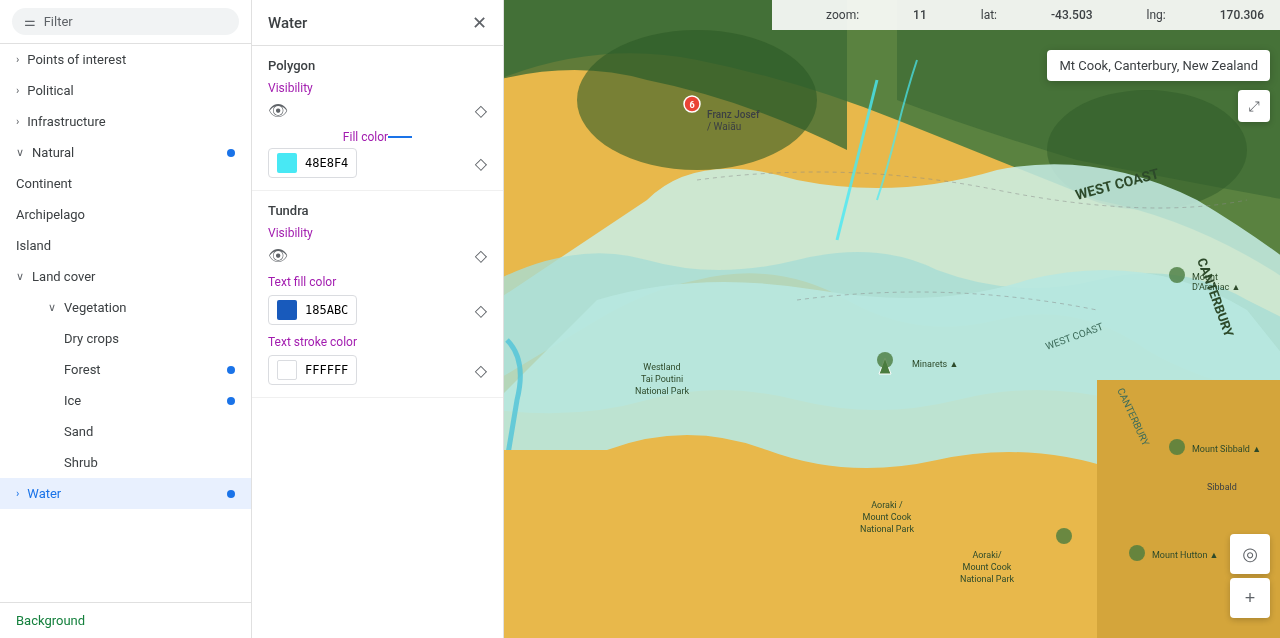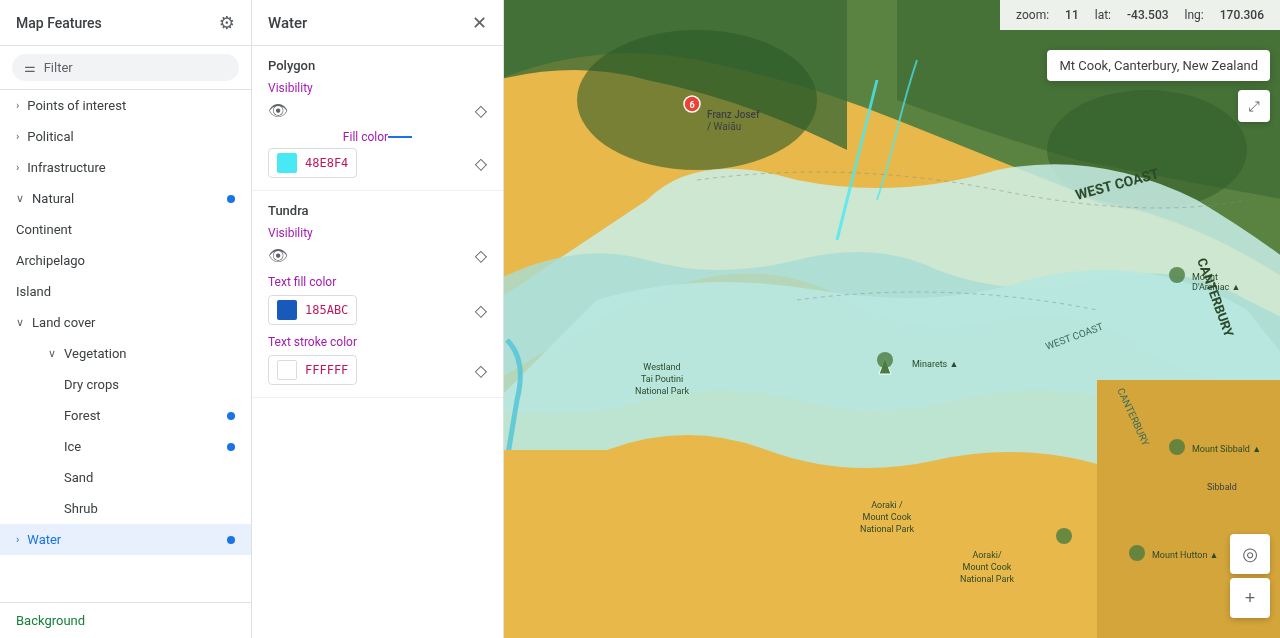--- a/index.html
+++ b/index.html
@@ -156,21 +156,21 @@
       padding: 4px 8px;
       cursor: pointer;
     }
     .color-swatch {
       width: 20px;
       height: 20px;
       border-radius: 2px;
     }
     .color-value {
       font-size: 12px;
-      color: #be185d;
+      color: #000000;
       font-family: monospace;
     }
     .divider-line {
       width: 24px;
       height: 2px;
       background: #1a73e8;
     }
 
     
     .map-area {
@@ -191,21 +191,21 @@
       right: 0;
       display: flex;
       align-items: center;
       gap: 16px;
       padding: 8px 16px;
       font-size: 12px;
       color: #3c4043;
       z-index: 10;
       background: rgba(255,255,255,0.9);
     }
-    .map-header-bar span { font-weight: 400; }
+    .map-header-bar span { font-weight: 400; margin-left: 38px; }
     .map-header-bar .num { font-weight: 500; }
     .location-tooltip {
       position: absolute;
       top: 50px;
       right: 10px;
       background: white;
       border-radius: 4px;
       padding: 8px 12px;
       font-size: 13px;
       color: #3c4043;
@@ -251,24 +251,20 @@
       justify-content: center;
       font-size: 14px;
       color: #5f6368;
       z-index: 10;
     }
   </style>
 </head>
 <body>
 
 <div class="sidebar">
-  <div class="sidebar-header">
-    <span>Map Features</span>
-    <span class="gear-icon">⚙</span>
-  </div>
   <div class="filter-bar">
     <div class="filter-input">
       <span>⚌</span>
       <span>Filter</span>
     </div>
   </div>
   <div class="sidebar-list">
 
     <div class="nav-item">
       <span class="chevron">›</span>

